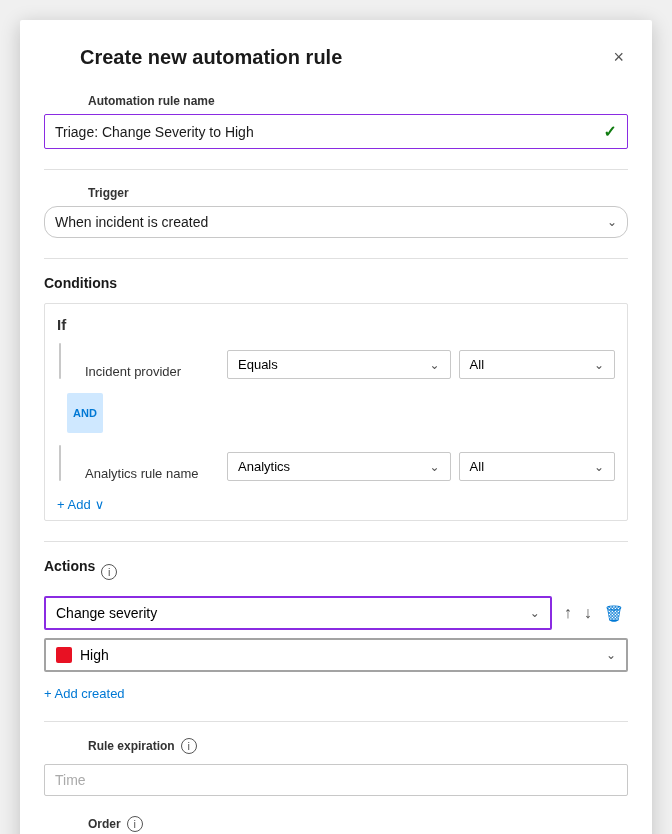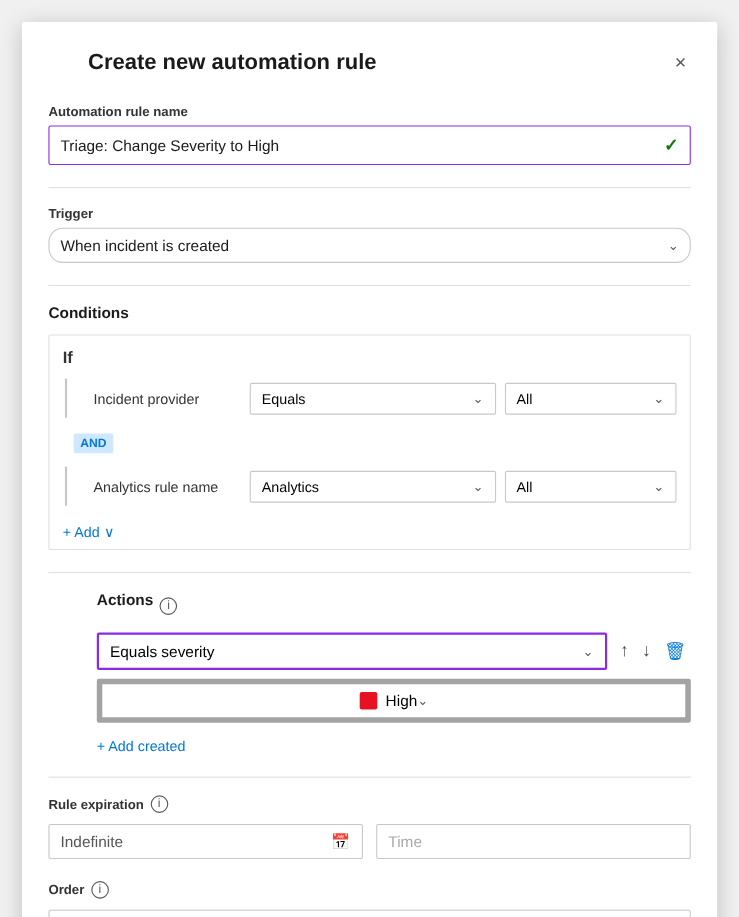--- a/index.html
+++ b/index.html
@@ -46,20 +46,21 @@
 
     .section {
       margin-bottom: 20px;
     }
     .field-label {
       font-size: 12px;
       font-weight: 600;
       color: #333;
       margin-bottom: 6px;
       display: block;
+      margin-left: 44px;
     }
     .input-with-check {
       border: 1px solid #8a2be2;
       border-radius: 2px;
       padding: 7px 10px;
       font-size: 14px;
       color: #1a1a1a;
       display: flex;
       align-items: center;
       justify-content: space-between;
@@ -107,21 +108,21 @@
       padding: 12px 12px 8px 12px;
     }
     .if-label {
       font-size: 15px;
       font-weight: 600;
       color: #333;
       margin-bottom: 10px;
     }
     .condition-row {
       display: flex;
-      align-items: center;
+      align-items: flex-end;
       margin-bottom: 10px;
       gap: 10px;
     }
     .condition-name {
       font-size: 13px;
       color: #333;
       min-width: 140px;
       padding-left: 8px;
     }
     .condition-selects {
@@ -141,40 +142,39 @@
       background: #fff;
     }
     .condition-select.wide { flex: 1.2; min-width: 120px; }
     .condition-select.narrow { flex: 0.8; min-width: 80px; }
 
     .and-badge {
       background: #cfe8ff;
       color: #0078d4;
       font-size: 11px;
       font-weight: 600;
-      padding: 3px 6px;
+      padding: 14px 6px;
       border-radius: 2px;
       margin: 4px 0 6px 0;
       display: inline-block;
     }
 
     .add-link {
       color: #0078d4;
       font-size: 13px;
       cursor: pointer;
       display: inline-flex;
       align-items: center;
       gap: 4px;
       margin-top: 6px;
       text-decoration: none;
     }
 
     .actions-section {
       margin-bottom: 20px;
-      margin-left: 44px;
     }
     .actions-header {
       display: flex;
       align-items: center;
       gap: 6px;
       margin-bottom: 10px;
     }
     .info-icon {
       width: 16px;
       height: 16px;
@@ -216,25 +216,25 @@
       cursor: pointer;
       font-size: 16px;
       color: #555;
       padding: 4px;
     }
     .icon-btn.delete-icon { color: #0078d4; }
 
     .severity-row {
       display: flex;
       align-items: center;
-      border: 5px solid #a3a3a3;
+      border: 2px solid #a3a3a3;
       border-radius: 2px;
       padding: 7px 10px;
       background: #fff;
-      justify-content: center;
+      justify-content: space-between;
       cursor: pointer;
     }
     .severity-left {
       display: flex;
       align-items: center;
       gap: 8px;
     }
     .severity-icon {
       width: 16px;
       height: 16px;
@@ -360,21 +360,21 @@
 
   <div class="actions-section">
     <div class="actions-header">
       <span class="section-title">Actions</span>
       <span class="info-icon">i</span>
     </div>
 
     
     <div class="action-row">
       <div class="action-select">
-        <span>Equals severity</span>
+        <span>Change severity</span>
         <span class="chevron-down">⌄</span>
       </div>
       <div class="action-icons">
         <button class="icon-btn">↑</button>
         <button class="icon-btn">↓</button>
         <button class="icon-btn delete-icon">🗑</button>
       </div>
     </div>
 
     
@@ -397,24 +397,20 @@
   <hr class="divider">
 
   <div class="expiration-section">
     <div class="actions-header">
       <span class="field-label" style="margin-bottom:0">Rule expiration</span>
       <span class="info-icon">i</span>
     </div>
     <div style="margin-top:8px;">
       <div class="expiration-row">
         <div class="expiration-input">
-          <span style="color:#555;">Indefinite</span>
-          <span class="calendar-icon">📅</span>
-        </div>
-        <div class="expiration-input">
           <span style="color:#aaa;">Time</span>
         </div>
       </div>
     </div>
   </div>
 
   <div class="order-section">
     <div class="actions-header">
       <span class="field-label" style="margin-bottom:0">Order</span>
       <span class="info-icon">i</span>

